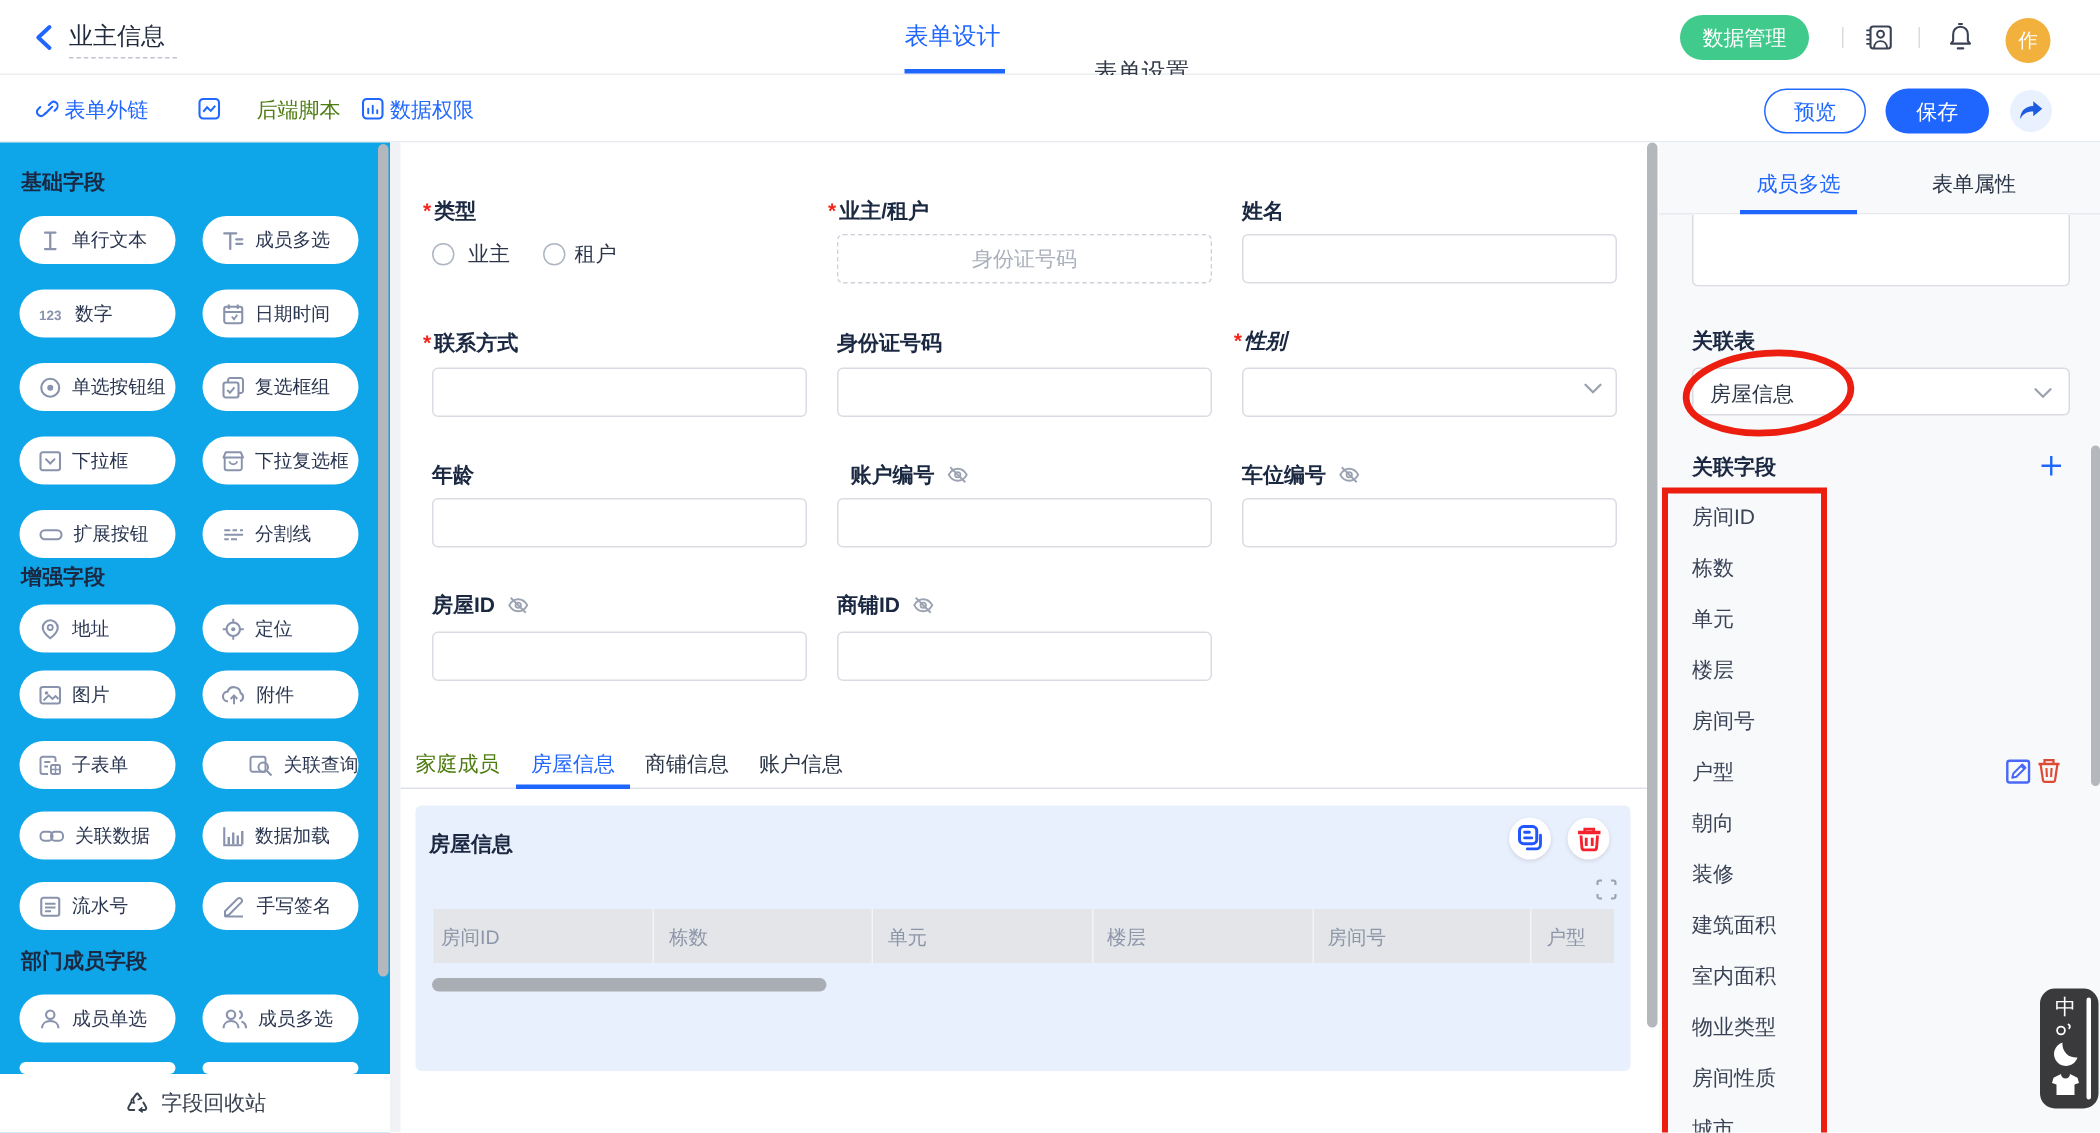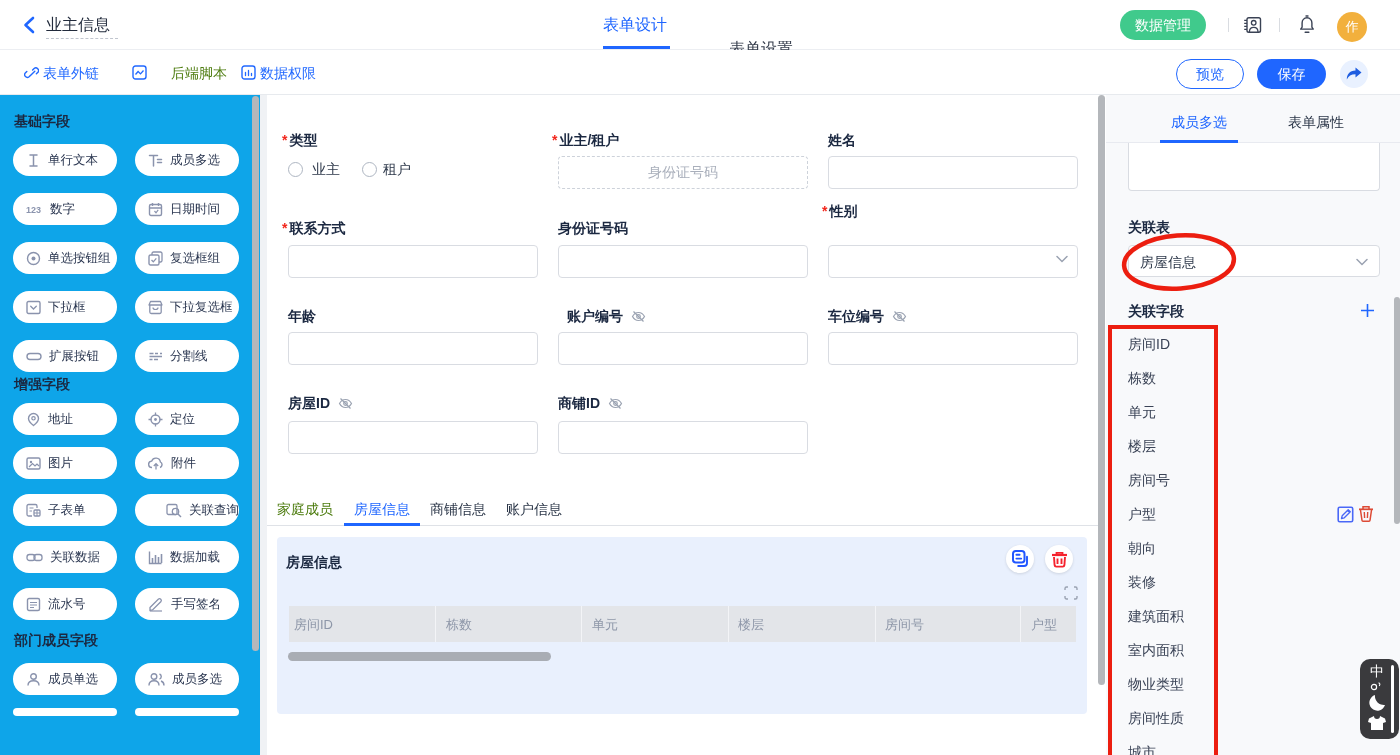--- a/index.html
+++ b/index.html
@@ -223,20 +223,27 @@
   <div class="pill" style="left:135px;top:568px;">
       <svg width="17" height="15" viewBox="0 0 17 15">
         <circle cx="6" cy="4.5" r="2.8" fill="none" stroke="#8a93ad" stroke-width="1.4"></circle>
         <path d="M1 13.5 c0-3 2.2-4.8 5-4.8 s5 1.8 5 4.8" fill="none" stroke="#8a93ad" stroke-width="1.4"></path>
         <path d="M11.5 2 a2.8 2.8 0 0 1 0 5.2 M13 9 c1.8.6 3 2.2 3 4.5" fill="none" stroke="#8a93ad" stroke-width="1.4"></path>
       </svg>
       <span>成员多选</span>
     </div>
   <div class="pill" style="left:13px;top:613px;height:8px;"></div>
   <div class="pill" style="left:135px;top:613px;height:8px;"></div>
+  <div class="abs" style="left:0;top:621px;width:260px;height:39px;background:#fff;display:flex;align-items:center;justify-content:center;font-size:14px;color:#39414f;">
+    <svg width="17" height="16" viewBox="0 0 17 16" style="margin-right:8px;">
+        <path d="M5.8 4.2 L8 1.2 a.6.6 0 0 1 1 0 L11.2 4.2 M10 12 h3.2 a1.3 1.3 0 0 0 1.1-2 L12.6 7 M4.4 7 L2.7 10 a1.3 1.3 0 0 0 1.1 2 H6.5" fill="none" stroke="#39414f" stroke-width="1.3" stroke-linecap="round" stroke-linejoin="round"></path>
+        <path d="M5.8 4.2 l.3 2.2 M11.2 4.2 l-2.1.8 M10 12 l1.6-1.5 M10 12 l1.8 1.3 M4.4 7 l2.2.3 M4.4 7 l.4-2.2" fill="none" stroke="#39414f" stroke-width="1.1" stroke-linecap="round"></path>
+      </svg>
+    字段回收站
+  </div>
   <div class="abs" style="left:252px;top:1px;width:7px;height:555px;background:#b4b7bb;border-radius:4px;"></div>
 </div>
 
 <div class="abs" id="canvas" style="left:260px;top:95px;width:846px;height:660px;background:#f0f2f5;">
   <div class="abs" style="left:7px;top:0;width:831px;height:660px;background:#fff;"></div>
   <div class="abs" style="left:838px;top:0px;width:8px;height:660px;background:#fff;"></div>
   <div class="abs" style="left:838px;top:0px;width:7px;height:590px;background:#b4b7bb;border-radius:4px;"></div>
 </div>
 
 <div id="form">
@@ -245,21 +252,21 @@
   <div class="lbl" style="left:828px;top:133px;">姓名</div>
   <div class="abs" style="left:288px;top:162px;width:15px;height:15px;border:1px solid #aeb6c2;border-radius:50%;background:#fff;"></div>
   <div class="abs" style="left:312px;top:162px;font-size:14px;color:#2b3648;line-height:15px;text-align:right;">业主</div>
   <div class="abs" style="left:362px;top:162px;width:15px;height:15px;border:1px solid #aeb6c2;border-radius:50%;background:#fff;"></div>
   <div class="abs" style="left:383px;top:162px;font-size:14px;color:#2b3648;line-height:15px;">租户</div>
   <div class="abs" style="left:558px;top:156px;width:250px;height:33px;border:1px dashed #cdd2da;border-radius:4px;background:#fff;text-align:center;line-height:31px;font-size:14px;color:#a9afbb;">身份证号码</div>
   <div class="inp" style="left:828px;top:156px;"></div>
 
   <div class="lbl" style="left:282px;top:221px;"><span class="ast">*</span>联系方式</div>
   <div class="lbl" style="left:558px;top:221px;">身份证号码</div>
-  <div class="lbl" style="left:822px;top:204px;"><span class="ast">*</span>性别</div>
+  <div class="lbl" style="left:822px;top:220px;font-style:italic;"><span class="ast">*</span>性别</div>
   <div class="inp" style="left:288px;top:245px;"></div>
   <div class="inp" style="left:558px;top:245px;"></div>
   <div class="inp" style="left:828px;top:245px;"></div>
   <svg class="abs" style="left:1056px;top:255px;" width="12" height="8" viewBox="0 0 12 8">
       <path d="M1 1.5 L6 6.5 L11 1.5" fill="none" stroke="#9aa2b1" stroke-width="1.5" stroke-linecap="round"></path>
     </svg>
 
   <div class="lbl" style="left:288px;top:309px;">年龄</div>
   <div class="lbl" style="left:567px;top:309px;">账户编号 <svg width="15" height="13" viewBox="0 0 15 13" style="vertical-align:-2px;margin-left:4px;">
         <path d="M1.5 6.5 C3 3.8 5 2.5 7.5 2.5 s4.5 1.3 6 4 c-1.5 2.7-3.5 4-6 4 s-4.5-1.3-6-4 z" fill="none" stroke="#9ba3b2" stroke-width="1.2"></path>

